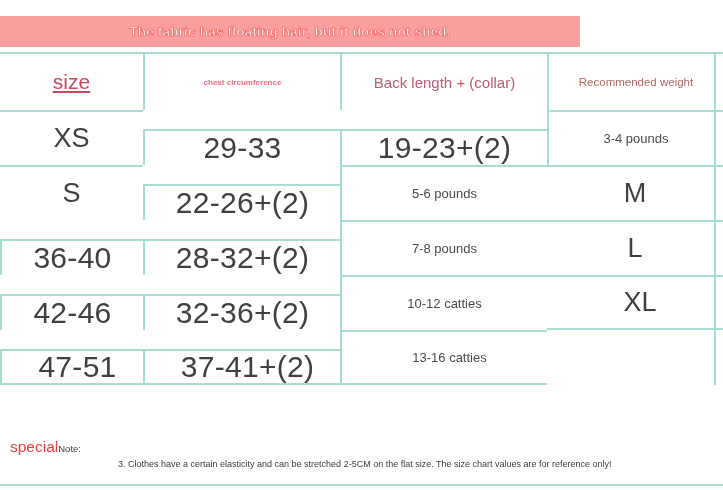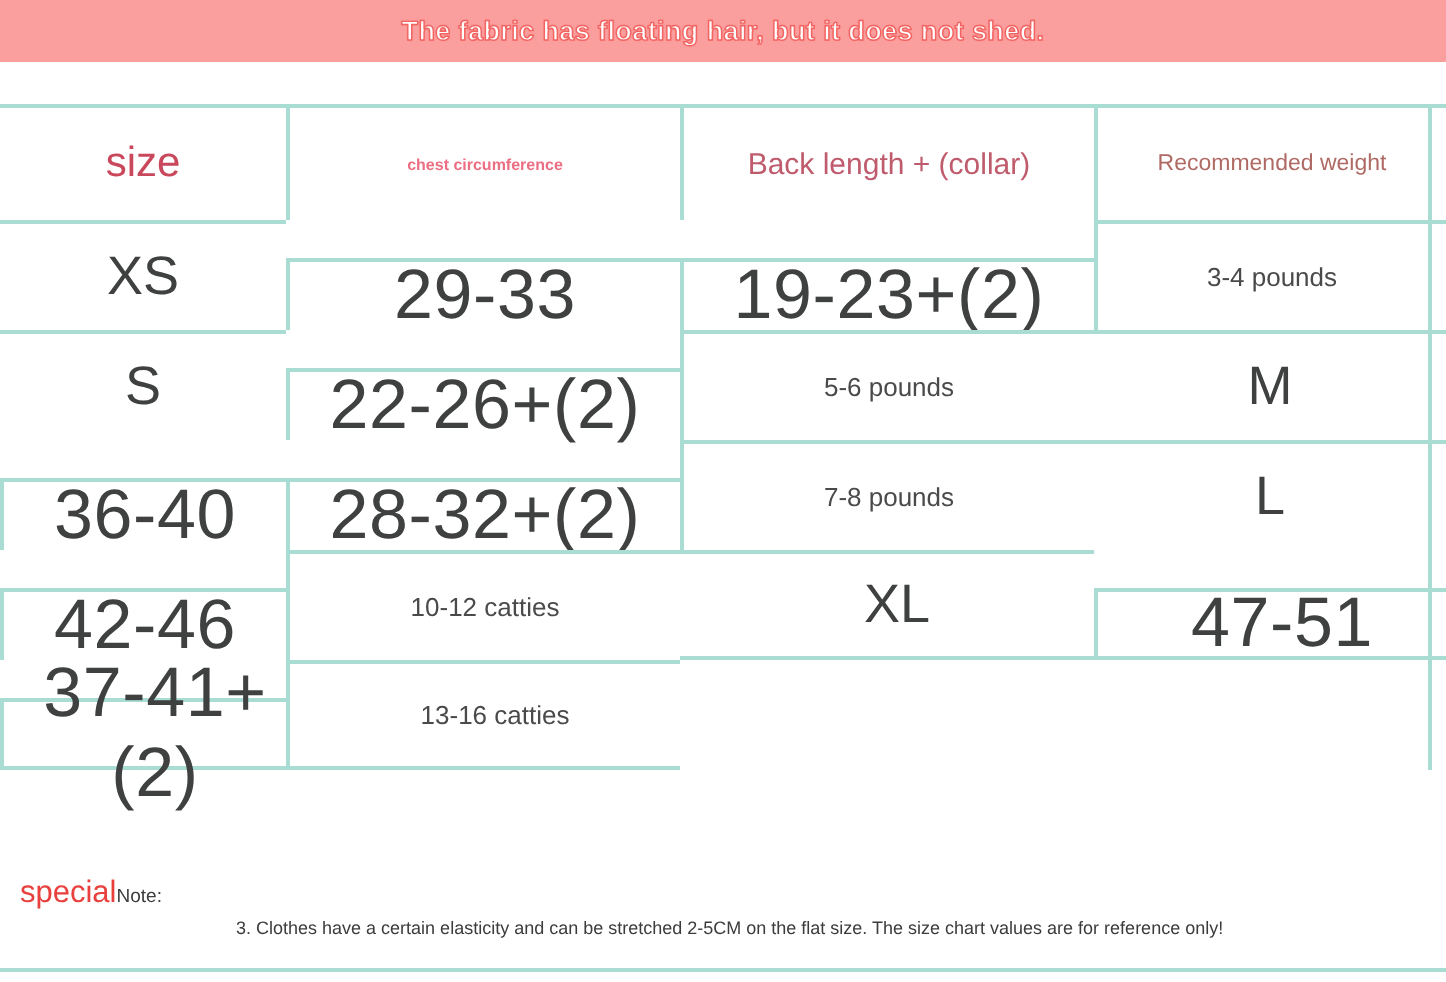--- a/index.html
+++ b/index.html
@@ -4,21 +4,21 @@
 <style>
   html,body { margin:0; padding:0; background:#ffffff; }
   #page {
     position:relative; width:723px; height:491px; overflow:hidden;
     background:#ffffff;
     font-family:"Liberation Sans","DejaVu Sans",sans-serif;
   }
 
   
   .banner {
-    position:absolute; top:0; left:0; width:723px; height:31px;
+    position:absolute; top:16px; left:0; width:580px; height:31px;
     background:var(--banner-bg,#FB9F9E);
     display:flex; align-items:center; justify-content:center;
   }
   .banner-text {
     color:var(--banner-text,#ffffff);
     font-size:13.5px; font-weight:700; letter-spacing:0.2px;
     -webkit-text-stroke:0.7px var(--banner-outline,#F26462);
     text-shadow:0 0 1px var(--banner-outline,#F26462);
   }
 
@@ -31,27 +31,27 @@
   }
   .cell {
     box-sizing:border-box; background:#ffffff;
     display:flex; align-items:center; justify-content:center;
     border-top:2px solid var(--table-border,#A9DCD3);
     text-align:center;
   }
   .cell.vline  { border-left:2px solid var(--table-border,#A9DCD3); }
   .cell.bottom { border-bottom:2px solid var(--table-border,#A9DCD3);padding-left:10px; }
 
-  .h-size   { color:var(--header-size,#C9485B);  font-size:21px; font-weight:500; }
+  .h-size   { color:var(--header-size,#C9485B);  font-size:21px; font-weight:500;text-decoration:underline; }
   .h-chest  { color:var(--header-chest,#EC6E82); font-size:8px;  font-weight:700; }
   .h-back   { color:var(--header-back,#BF5B6C);  font-size:15px; font-weight:400; }
   .h-weight { color:var(--header-weight,#AF6A64);font-size:11.5px;font-weight:400; }
 
   .td-size   { color:var(--cell-text,#3F4040); font-size:27px; font-weight:400;text-align:center; }
-  .td-num    { color:var(--cell-text,#3F4040); font-size:35px; font-weight:400; letter-spacing:0.3px;margin-top:19px; }
+  .td-num    { color:var(--cell-text,#3F4040); font-size:30px; font-weight:400; letter-spacing:0.3px;margin-top:19px; }
   .td-weight { color:var(--weight-text,#4A4A4A); font-size:13px; font-weight:400;text-align:center; }
 
   .table-right-line {
     position:absolute; top:52px; left:714px; width:2px; height:333px;
     background:var(--table-border,#A9DCD3);
   }
 
   
   .note-line-1 {
     position:absolute; top:400px; left:112px;
@@ -103,20 +103,21 @@
     <div class="cell vline td-num">22-26+(2)</div>
     <div class="cell vline td-weight">5-6 pounds</div>
 
     <div class="cell td-size">M</div>
     <div class="cell vline td-num">36-40</div>
     <div class="cell vline td-num">28-32+(2)</div>
     <div class="cell vline td-weight">7-8 pounds</div>
 
     <div class="cell td-size">L</div>
     <div class="cell vline td-num">42-46</div>
+    <div class="cell vline td-num">32-36+(2)</div>
     <div class="cell vline td-weight">10-12 catties</div>
 
     <div class="cell bottom td-size">XL</div>
     <div class="cell bottom vline td-num">47-51</div>
     <div class="cell bottom vline td-num">37-41+(2)</div>
     <div class="cell bottom vline td-weight">13-16 catties</div>
   </div>
 
   <div class="table-right-line"></div>
 

